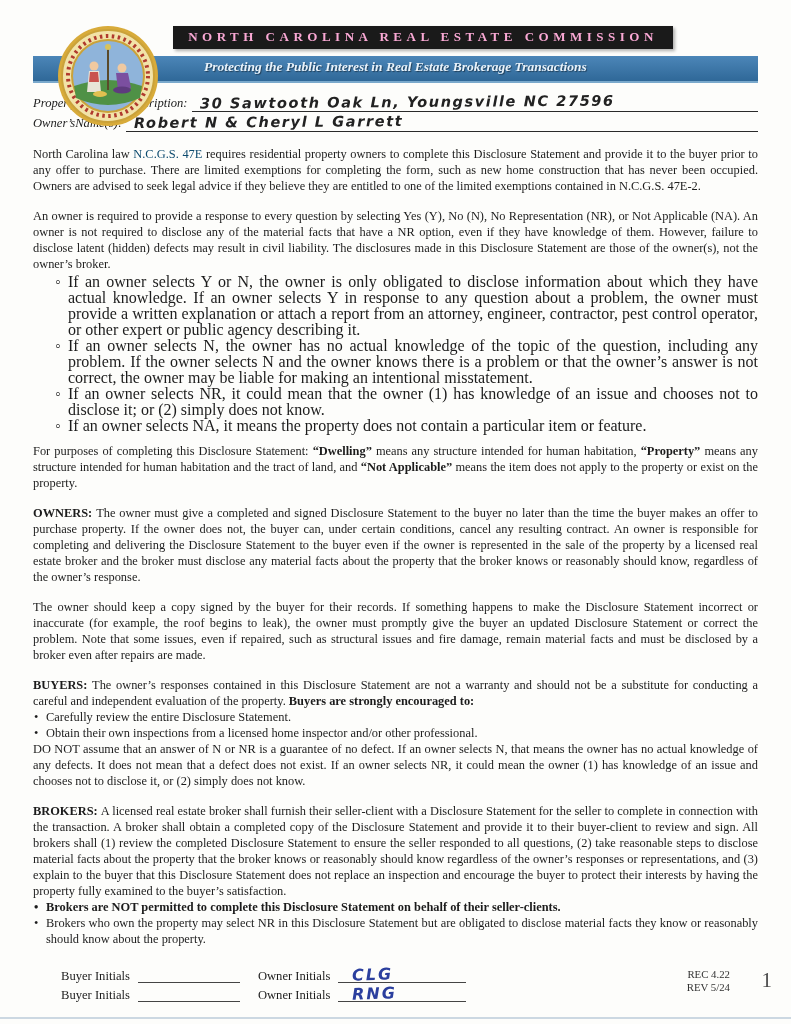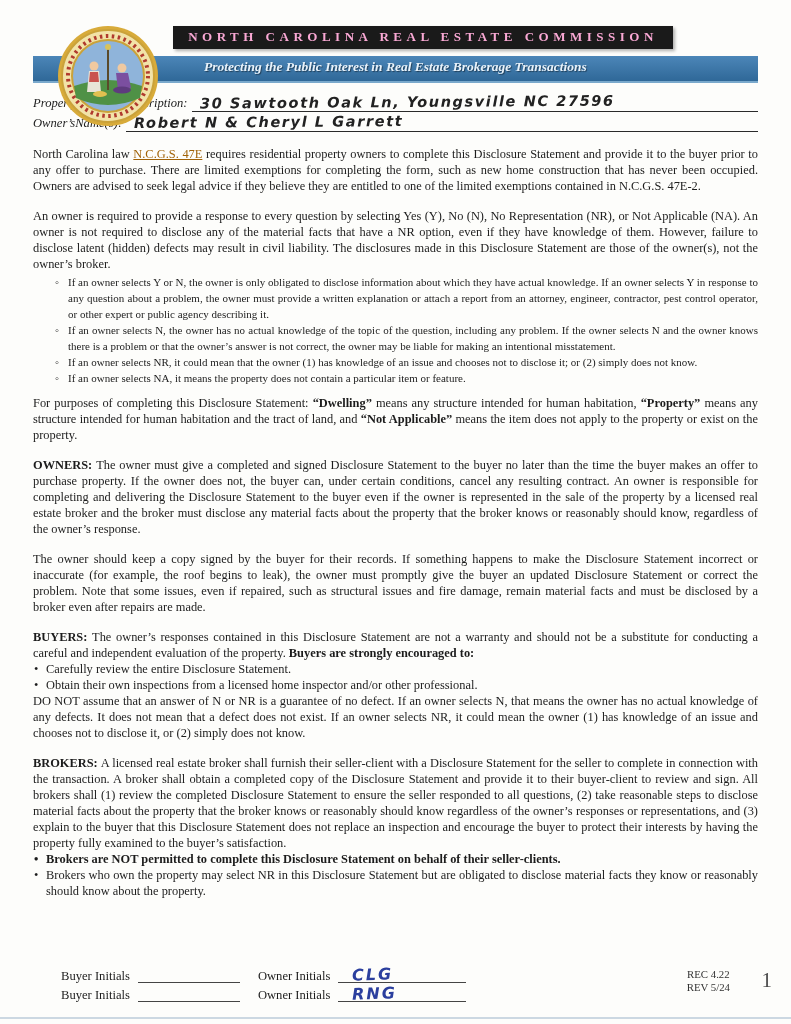--- a/index.html
+++ b/index.html
@@ -45,24 +45,24 @@
     font-size:14.5px;letter-spacing:1.6px;font-weight:bold;color:#222;
     position:absolute;left:8px;bottom:0;white-space:nowrap;
     transform:rotate(-0.4deg);
   }
 
   
   .bodytext{margin-top:14px;}
   p.doc{font-size:12.4px;line-height:16px;text-align:justify;margin:0 0 9px 0;}
   p.gap-lg{margin-bottom:14px;}
   .b{font-weight:bold;}
-  .link{color:#a16207;text-decoration:underline;}
+  .link{color:#0c4a6e;}
   ul.circ{list-style:none;margin:0 0 9px 0;padding:0 0 0 22px;}
   ul.circ li{
-    font-size:11px;line-height:16px;text-align:justify;
+    font-size:16px;line-height:16px;text-align:justify;
     position:relative;padding-left:13px;margin:0;
   }
   ul.circ li::before{content:"◦";position:absolute;left:0;top:0;}
   ul.dot{list-style:none;margin:0;padding:0;}
   ul.dot li{
     font-size:12.4px;line-height:16px;text-align:justify;
     position:relative;padding-left:13px;margin:0;
   }
   ul.dot li::before{content:"•";position:absolute;left:1px;top:0;}
 
@@ -71,21 +71,21 @@
   .foot-row{display:flex;align-items:flex-end;height:19px;line-height:17px;margin-left:28px;}
   .foot-label{white-space:nowrap;}
   .buyer-line{width:102px;border-bottom:1.3px solid #444;margin:0 18px 2px 8px;height:14px;}
   .owner-line{width:128px;border-bottom:1.3px solid #444;margin:0 0 2px 8px;height:17px;position:relative;}
   .ink{
     position:absolute;left:14px;bottom:-1px;
     font-family:"DejaVu Sans",sans-serif;font-style:italic;font-weight:bold;
     font-size:16px;letter-spacing:2px;color:#2b3f9e;transform:rotate(-2deg);
     white-space:nowrap;
   }
-  .rec-block{position:absolute;right:28px;top:2px;text-align:center;font-size:10.8px;line-height:13px;color:#333;}
+  .rec-block{position:absolute;right:28px;top:2px;text-align:right;font-size:10.8px;line-height:13px;color:#333;}
   .page-num{position:absolute;right:-14px;top:2px;font-size:21px;color:#4a4a4a;}
   .page-edge{position:absolute;left:0;right:0;bottom:5px;height:2px;background:#ccd8e2;}
 </style>
 </head>
 <body>
 
 <div class="page">
 
   <div class="seal">
     <svg viewBox="0 0 104 104" width="104" height="104" aria-hidden="true">

